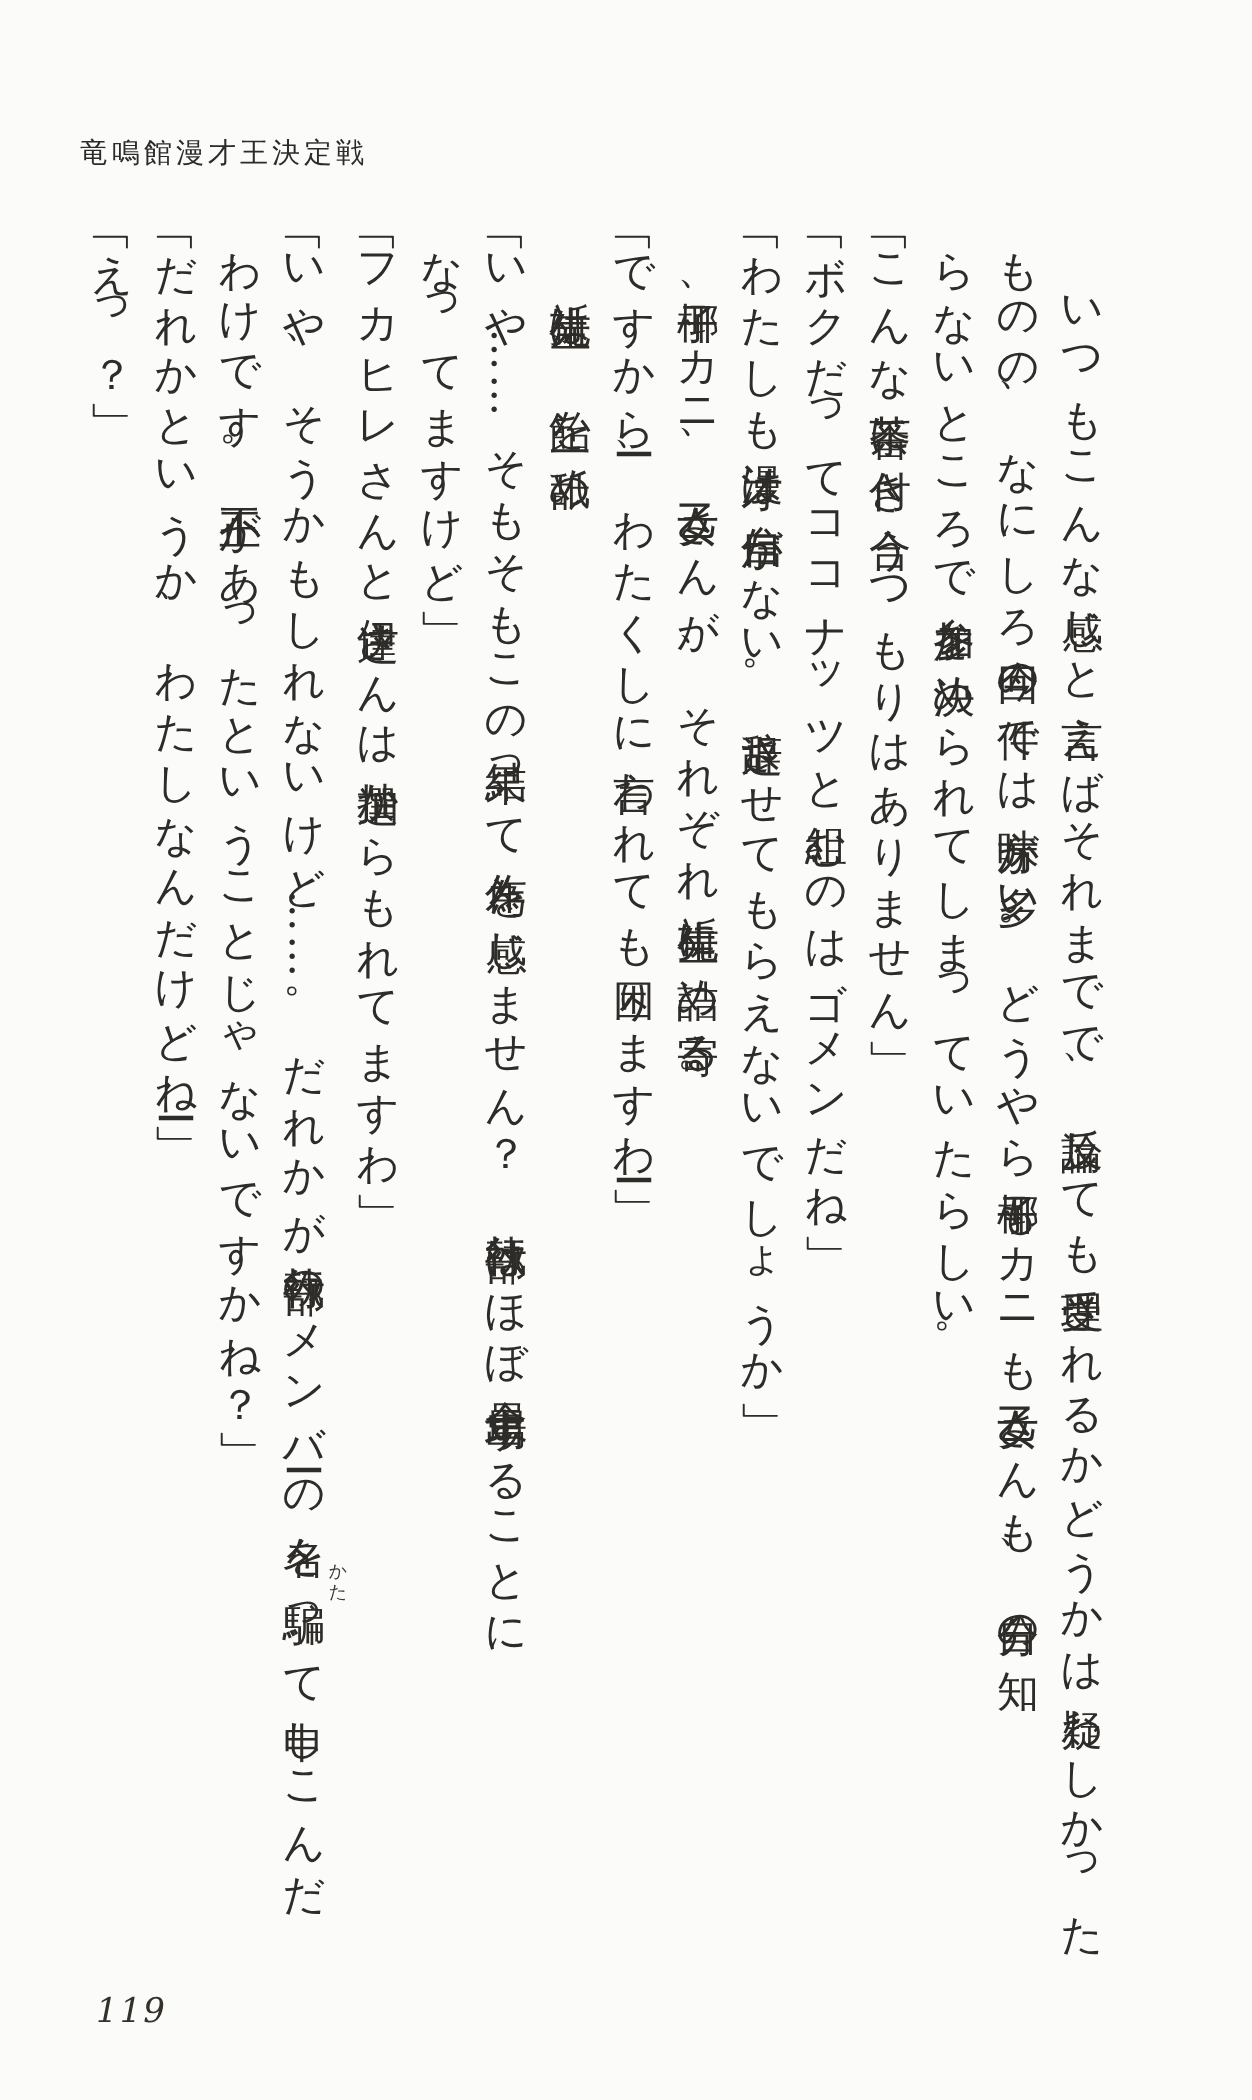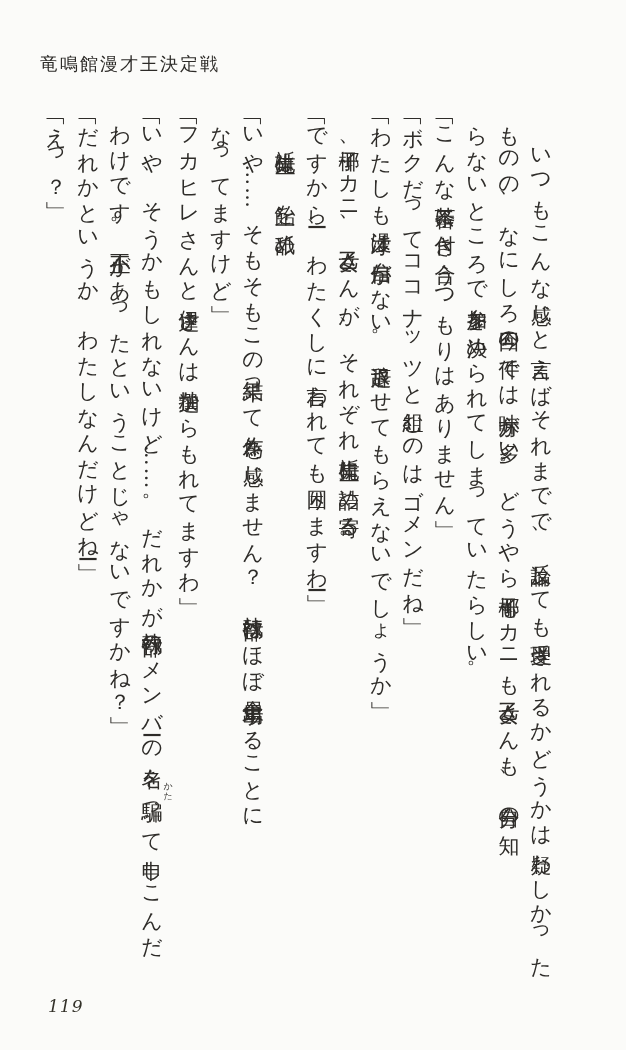--- a/index.html
+++ b/index.html
@@ -15,22 +15,22 @@
     color: #2d2b28;
     position: relative;
   }
   .page {
     position: absolute;
     inset: 0;
   }
   .running-header {
     position: absolute;
     left: 40px;
-    top: 52px;
-    font-size: 18px;
+    top: 68px;
+    font-size: 14px;
     letter-spacing: 2px;
     color: #2d2b28;
     white-space: nowrap;
   }
   .text-block {
     position: absolute;
     top: 111px;
     left: 45px;
     width: 512px;
     height: 920px;

